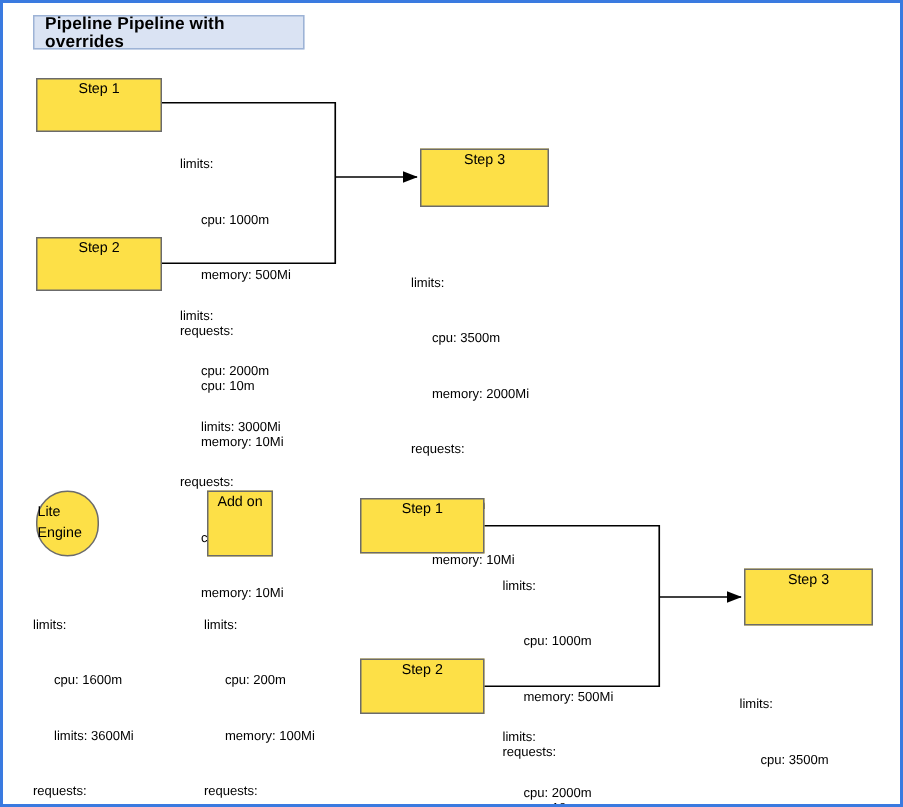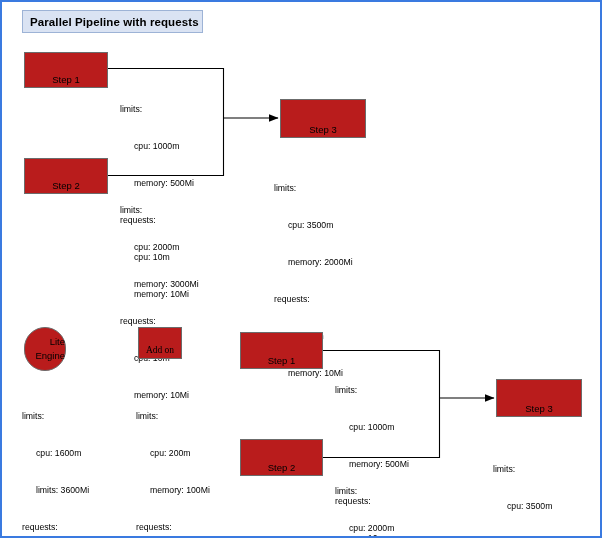--- a/index.html
+++ b/index.html
@@ -25,25 +25,25 @@
     font-size: 11.5px;
     font-weight: bold;
     color: #000000;
     display: flex;
     align-items: center;
     padding-left: 7px;
     letter-spacing: 0.1px;
   }
   .node-box {
     position: absolute;
-    background: #b91c1c;
+    background: #fde047;
     border: 1.4px solid #6b6b6b;
     box-sizing: border-box;
     display: flex;
-    align-items: flex-end;
+    align-items: flex-start;
     justify-content: center;
     text-align: center;
     font-size: 9.5px;
     color: #000000;
     line-height: 1.45;
   }
   .res-block {
     position: absolute;
     font-size: 8.7px;
     color: #000000;
@@ -82,21 +82,21 @@
       <path d="M105.5,66.5 H221.5 V173.5 H105.5" fill="none" stroke="#000000" stroke-width="1.1"></path>
       <line x1="221.5" y1="116" x2="276" y2="116" stroke="#000000" stroke-width="1.1" marker-end="url(#arrowhead)"></line>
     </g>
 
     <g>
       <path d="M320.5,348.5 H437.5 V455.5 H320.5" fill="none" stroke="#000000" stroke-width="1.1"></path>
       <line x1="437.5" y1="396" x2="492" y2="396" stroke="#000000" stroke-width="1.1" marker-end="url(#arrowhead)"></line>
     </g>
   </svg>
 
-  <div class="section-title" style="left:20px; top:8px; width:181px; height:23px;">Parallel Pipeline with  requests</div>
+  <div class="section-title" style="left:20px; top:8px; width:181px; height:23px;">Pipeline Pipeline with  overrides</div>
 
 
   <div class="node-box" style="left:22px; top:50px; width:84px; height:36px;">
     <span>Step 1</span>
   </div>
 
   <div class="node-box" style="left:22px; top:156px; width:84px; height:36px;">
     <span>Step 2</span>
   </div>
 
@@ -109,41 +109,41 @@
     <span class="ind">cpu: 1000m</span>
     <span class="ind">memory: 500Mi</span>
     <span class="lbl">requests:</span>
     <span class="ind">cpu: 10m</span>
     <span class="ind">memory: 10Mi</span>
   </div>
 
   <div class="res-block" style="left:118px; top:177px;">
     <span class="lbl">limits:</span>
     <span class="ind">cpu: 2000m</span>
-    <span class="ind">memory: 3000Mi</span>
+    <span class="ind">limits: 3000Mi</span>
     <span class="lbl">requests:</span>
     <span class="ind">cpu: 10m</span>
     <span class="ind">memory: 10Mi</span>
   </div>
 
   <div class="res-block" style="left:272px; top:155px;">
     <span class="lbl">limits:</span>
     <span class="ind">cpu: 3500m</span>
     <span class="ind">memory: 2000Mi</span>
     <span class="lbl">requests:</span>
     <span class="ind">cpu: 10m</span>
     <span class="ind">memory: 10Mi</span>
   </div>
 
   <div class="node-box" style="left:22px; top:325px; width:42px; height:44px; flex-direction:column;border-radius:21px;">
     <span>Lite</span>
     <span>Engine</span>
   </div>
 
-  <div class="node-box" style="left:136px; top:325px; width:44px; height:32px;font-family:Liberation Serif, serif;">
+  <div class="node-box" style="left:136px; top:325px; width:44px; height:44px;">
     <span>Add on</span>
   </div>
 
   <div class="node-box" style="left:238px; top:330px; width:83px; height:37px;">
     <span>Step 1</span>
   </div>
 
   <div class="node-box" style="left:238px; top:437px; width:83px; height:37px;">
     <span>Step 2</span>
   </div>

